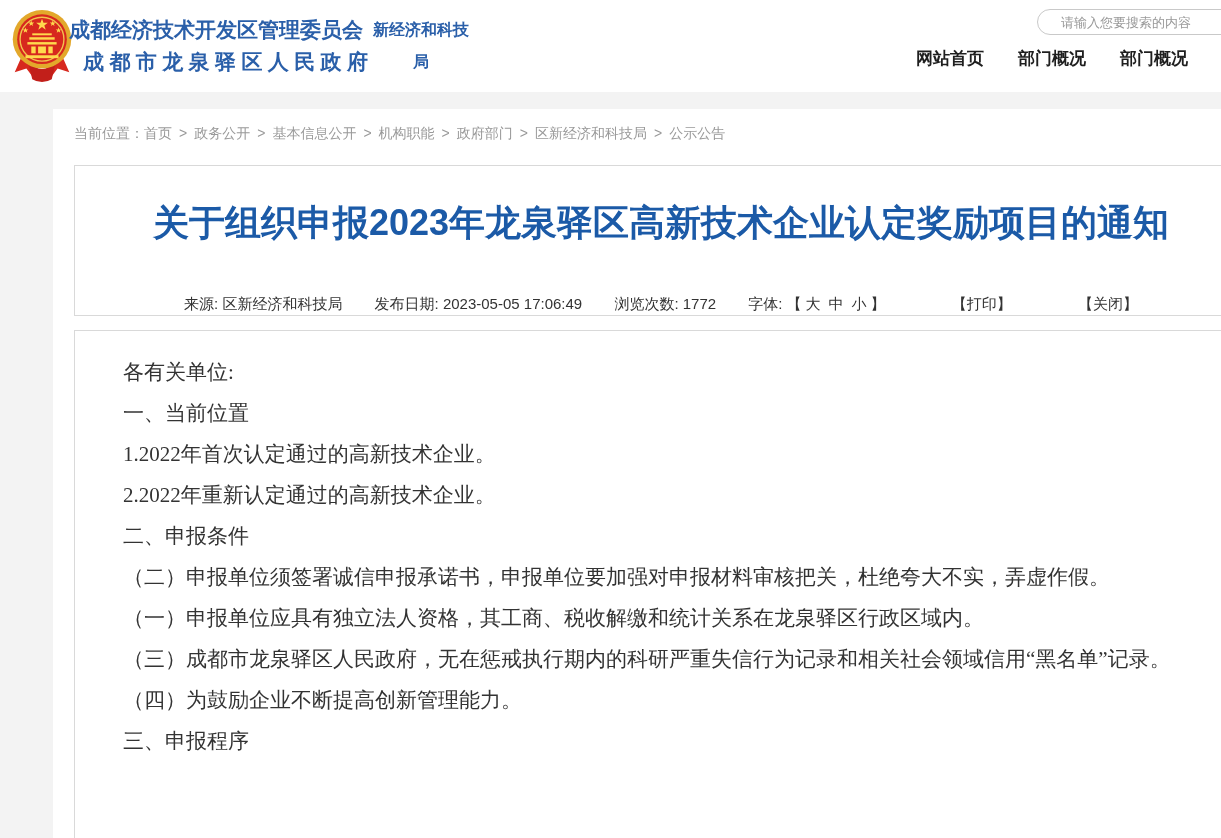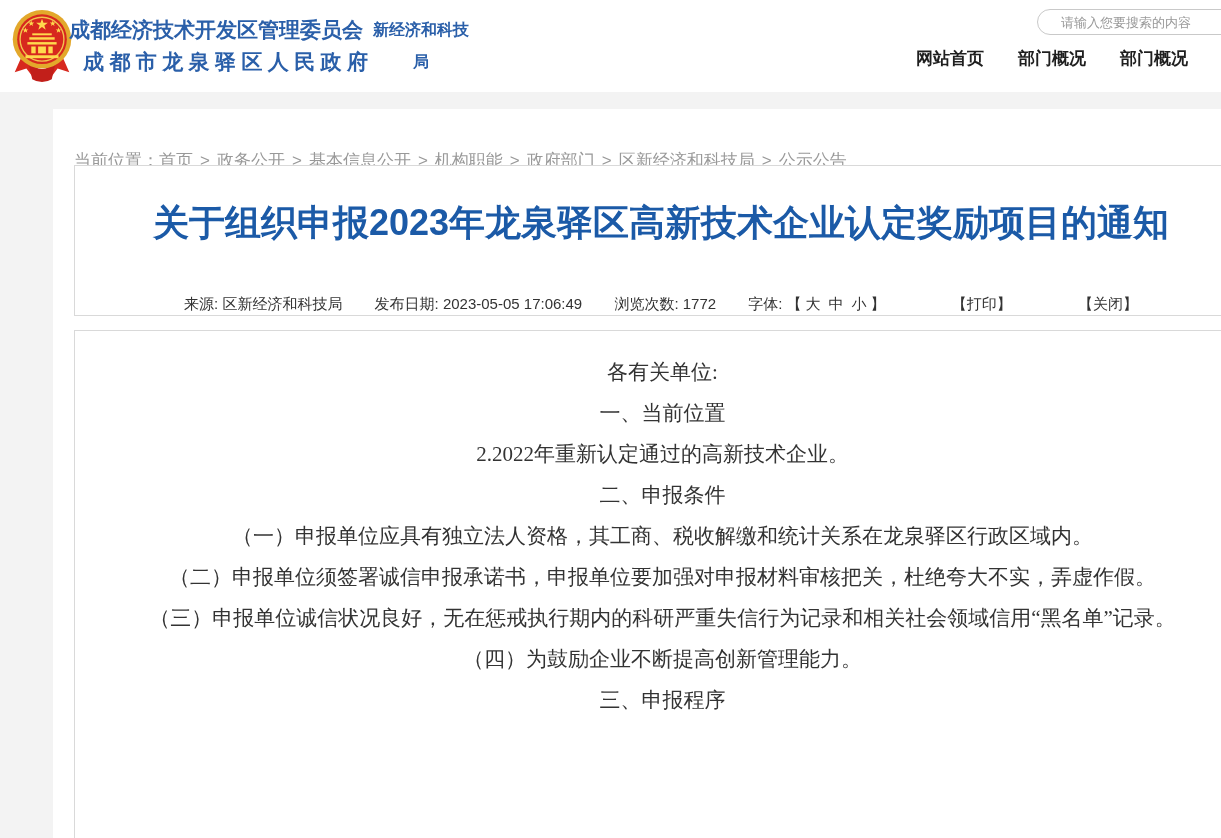--- a/index.html
+++ b/index.html
@@ -16,37 +16,37 @@
   .search{position:absolute;left:1037px;top:9px;width:250px;height:24px;background:#fff;
           border:1px solid #c9c9c9;border-radius:13px;}
   .search input{border:none;outline:none;background:transparent;width:200px;height:22px;
           margin-left:21px;font-size:13px;color:#666;font-family:inherit;}
   .search input::placeholder{color:#999;}
   .nav{position:absolute;left:916px;top:47px;display:flex;gap:34px;font-size:17px;font-weight:bold;
        color:#1f1f1f;white-space:nowrap;}
   .nav-item{cursor:pointer;}
   
   .main{position:absolute;left:53px;top:109px;width:1250px;height:729px;background:#ffffff;}
-  .breadcrumb{position:absolute;left:21px;top:40px;font-size:17px;color:#999;white-space:nowrap;text-decoration:underline;}
+  .breadcrumb{position:absolute;left:21px;top:16px;font-size:14px;color:#999;white-space:nowrap;}
   .crumb-link{cursor:pointer;}
   .crumb-sep{margin:0 7px;color:#999;}
   
   .title-box{position:absolute;left:21px;top:56px;width:1172px;height:149px;background:#fff;
              border:1px solid #d9d9d9;text-align:center;}
   .article-title{margin:40px 30px 0 30px;font-size:36px;line-height:34px;font-weight:bold;color:#1b5aa7;}
   .meta{margin-top:55px;font-size:15px;color:#333;white-space:nowrap;}
   .mg{display:inline-block;margin:0 14px;}
   .meta .clickable{cursor:pointer;margin-left:48px;}
   .fsize{margin:0 4px;cursor:pointer;}
   
   .body-box{position:absolute;left:21px;top:221px;width:1172px;height:580px;background:#fff;
             border:1px solid #d9d9d9;}
   .article-body{padding:21px 45px 0 6px;font-size:21px;line-height:41px;color:#333;
                 font-family:"Liberation Serif","DejaVu Serif",serif;}
-  .article-body p{margin:0;text-indent:2em;text-align:center;}
+  .article-body p{margin:0;text-indent:2em;}
 </style>
 </head>
 <body>
 
 <div class="page">
 
   <div class="header">
     <div class="brand">
       <svg class="emblem" viewBox="0 0 62 78">
         <path d="M10 50 L3 66 L15 62 L21 70 L27 58 Z" fill="#d7281e"></path>
@@ -104,24 +104,25 @@
         <span class="mg"><span>字体: </span><span>【</span><span id="font-sizes"><span class="fsize">大</span><span class="fsize">中</span><span class="fsize">小</span></span><span>】</span></span>
         <span class="mg clickable">【打印】</span>
         <span class="mg clickable">【关闭】</span>
       </div>
     </div>
 
     <div class="body-box">
       <div class="article-body" id="article-body">
           <p>各有关单位:</p>
           <p>一、当前位置</p>
+          <p>1.2022年首次认定通过的高新技术企业。</p>
           <p>2.2022年重新认定通过的高新技术企业。</p>
           <p>二、申报条件</p>
+          <p>（二）申报单位须签署诚信申报承诺书，申报单位要加强对申报材料审核把关，杜绝夸大不实，弄虚作假。</p>
           <p>（一）申报单位应具有独立法人资格，其工商、税收解缴和统计关系在龙泉驿区行政区域内。</p>
-          <p>（二）申报单位须签署诚信申报承诺书，申报单位要加强对申报材料审核把关，杜绝夸大不实，弄虚作假。</p>
-          <p>（三）申报单位诚信状况良好，无在惩戒执行期内的科研严重失信行为记录和相关社会领域信用“黑名单”记录。</p>
+          <p>（三）成都市龙泉驿区人民政府，无在惩戒执行期内的科研严重失信行为记录和相关社会领域信用“黑名单”记录。</p>
           <p>（四）为鼓励企业不断提高创新管理能力。</p>
           <p>三、申报程序</p>
         </div>
     </div>
 
   </div>
 </div>
 
 </body></html>

